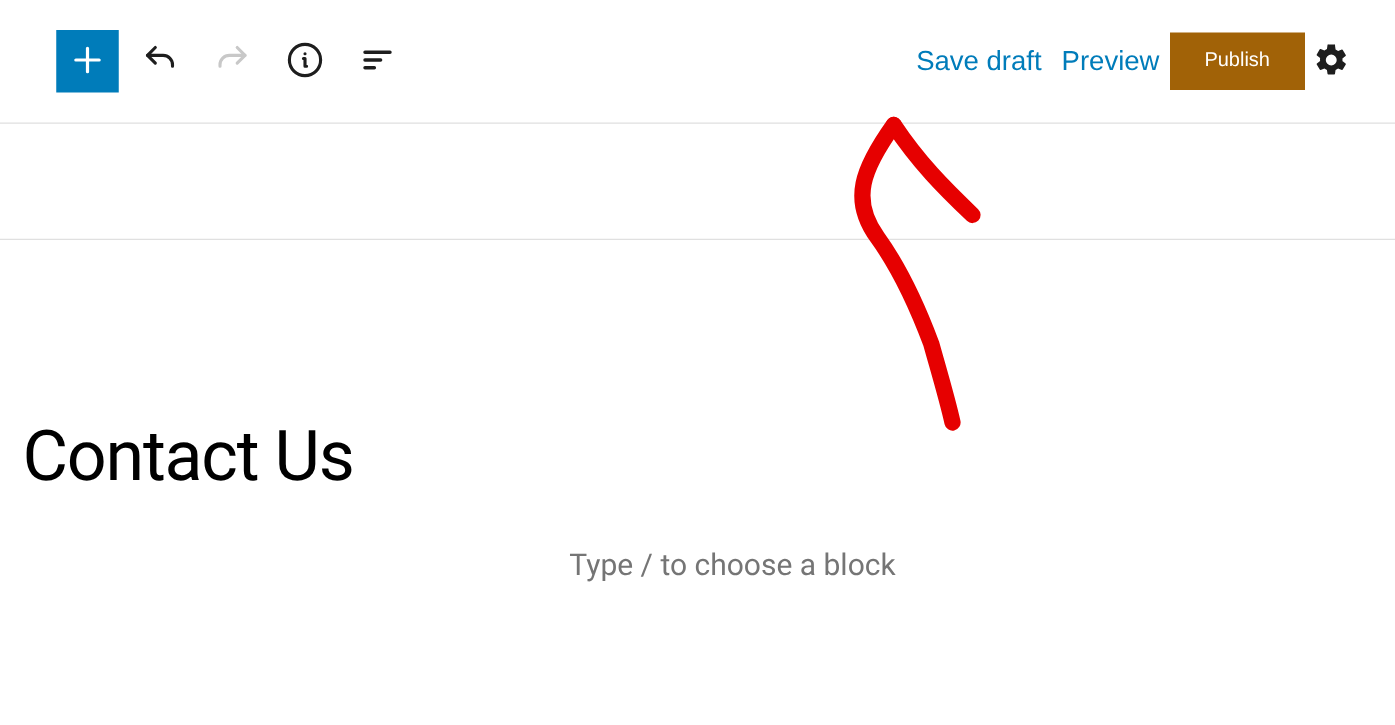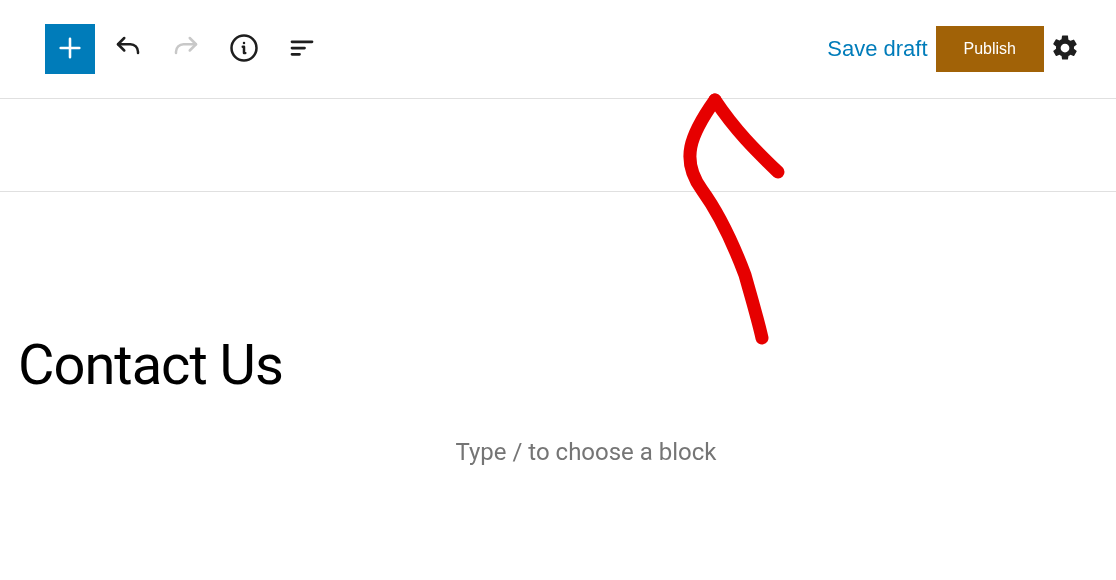--- a/index.html
+++ b/index.html
@@ -147,20 +147,21 @@
     <button class="icon-button">
       <span>
         <svg width="30" height="30" viewBox="0 0 24 24" fill="none">
             <path d="M4 7h16M4 12h10M4 17h6" stroke="#1e1e1e" stroke-width="2.2" stroke-linecap="round"></path>
           </svg>
       </span>
     </button>
   </div>
   <div class="toolbar-right">
     <button class="link-button">Save draft</button>
+    <button class="link-button">Preview</button>
     <button class="publish-button">Publish</button>
     <button class="settings-button">
       <span>
         <svg width="30" height="30" viewBox="0 0 24 24" fill="#1e1e1e">
             <path d="M19.14 12.94a7.07 7.07 0 000-1.88l2.03-1.58a.5.5 0 00.12-.64l-1.92-3.32a.5.5 0 00-.6-.22l-2.39.96a7.03 7.03 0 00-1.62-.94l-.36-2.54A.5.5 0 0013.9 2h-3.8a.5.5 0 00-.5.42l-.36 2.54c-.58.24-1.12.56-1.62.94l-2.39-.96a.5.5 0 00-.6.22L2.71 8.48a.5.5 0 00.12.64l2.03 1.58a7.07 7.07 0 000 1.88l-2.03 1.58a.5.5 0 00-.12.64l1.92 3.32c.14.24.42.34.6.22l2.39-.96c.5.38 1.04.7 1.62.94l.36 2.54a.5.5 0 00.5.42h3.8a.5.5 0 00.5-.42l.36-2.54c.58-.24 1.12-.56 1.62-.94l2.39.96c.24.1.48 0 .6-.22l1.92-3.32a.5.5 0 00-.12-.64l-2.03-1.58zM12 15.5A3.5 3.5 0 1112 8.5a3.5 3.5 0 010 7z"></path>
           </svg>
       </span>
     </button>
   </div>
 </div>

